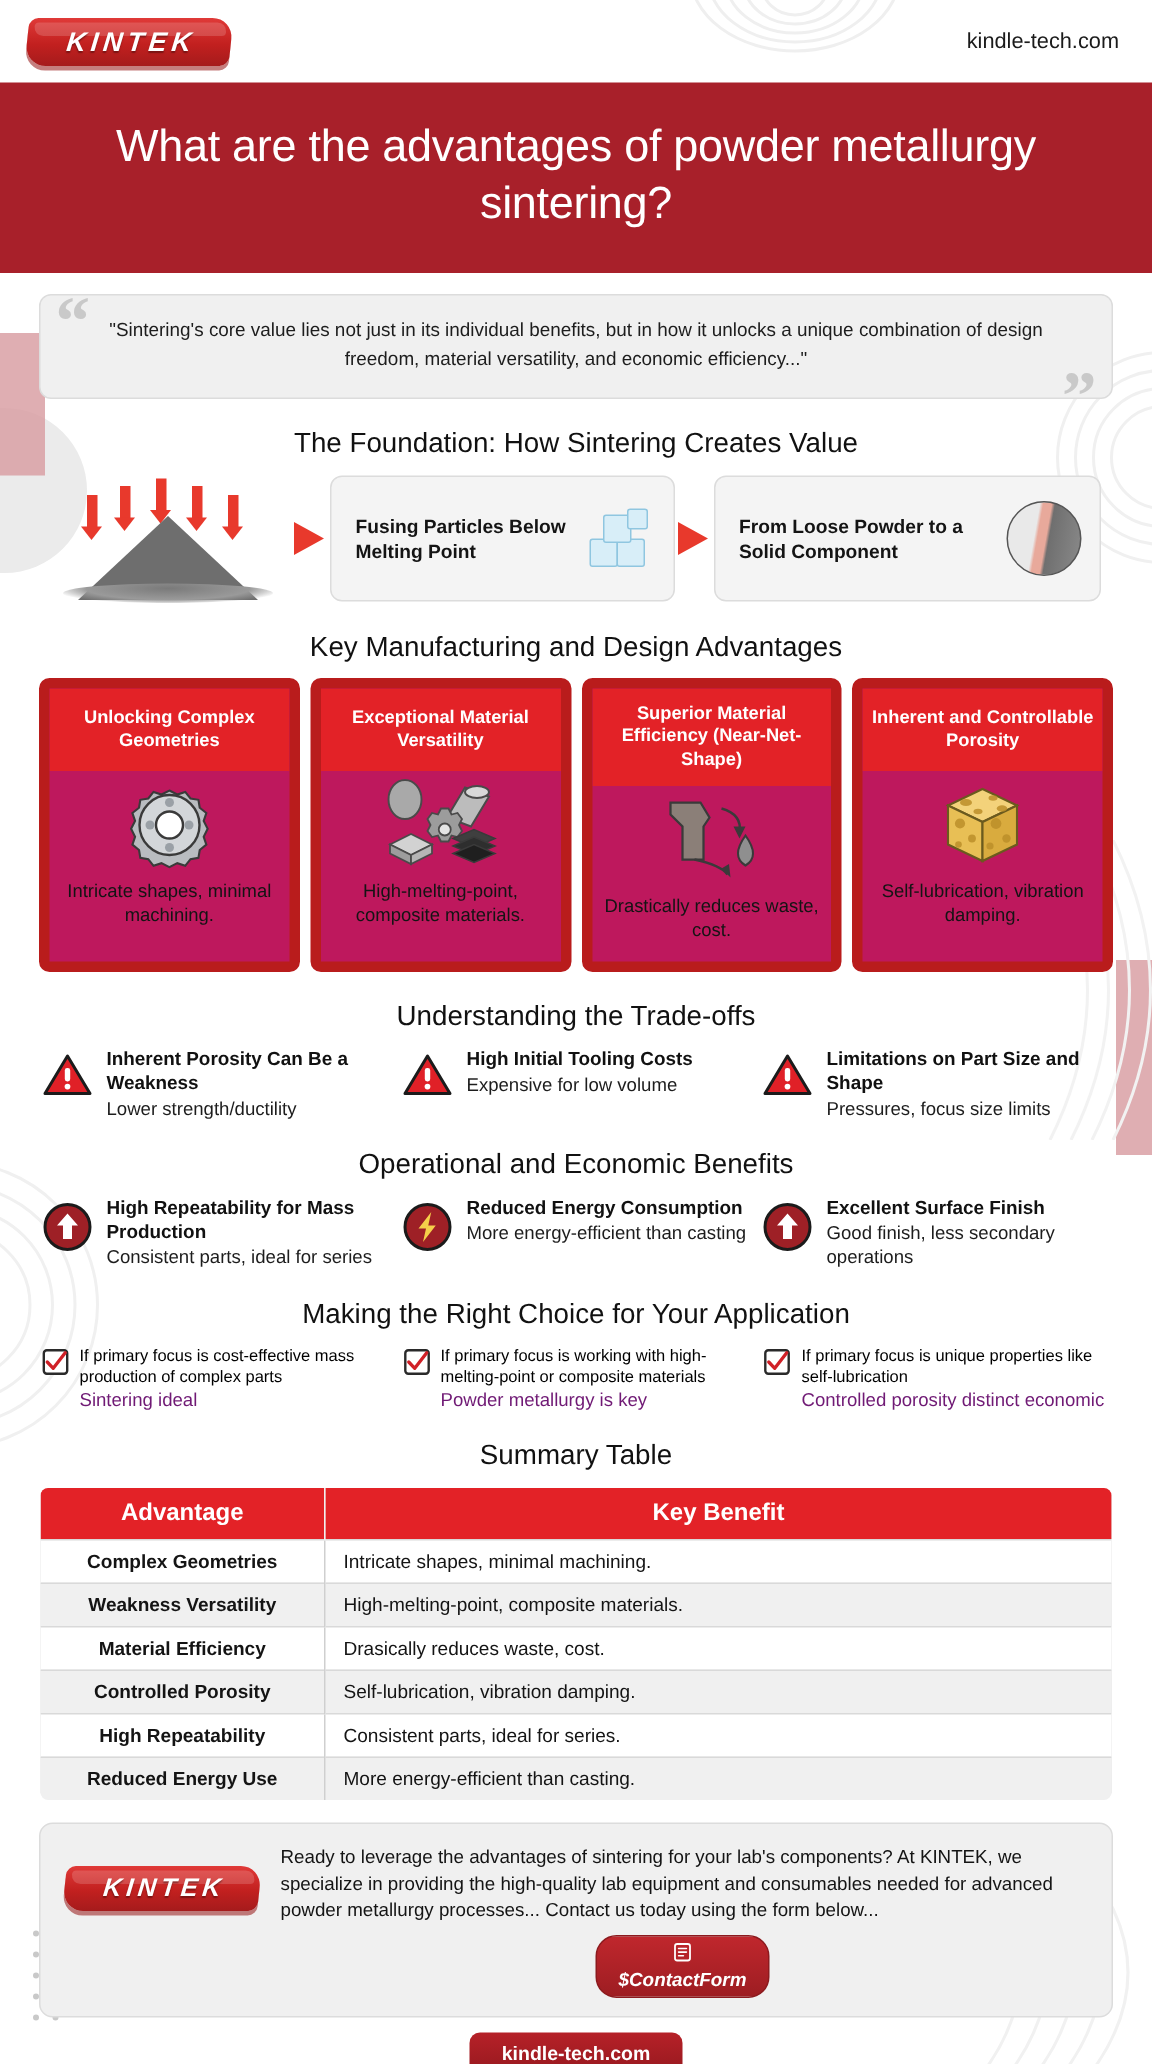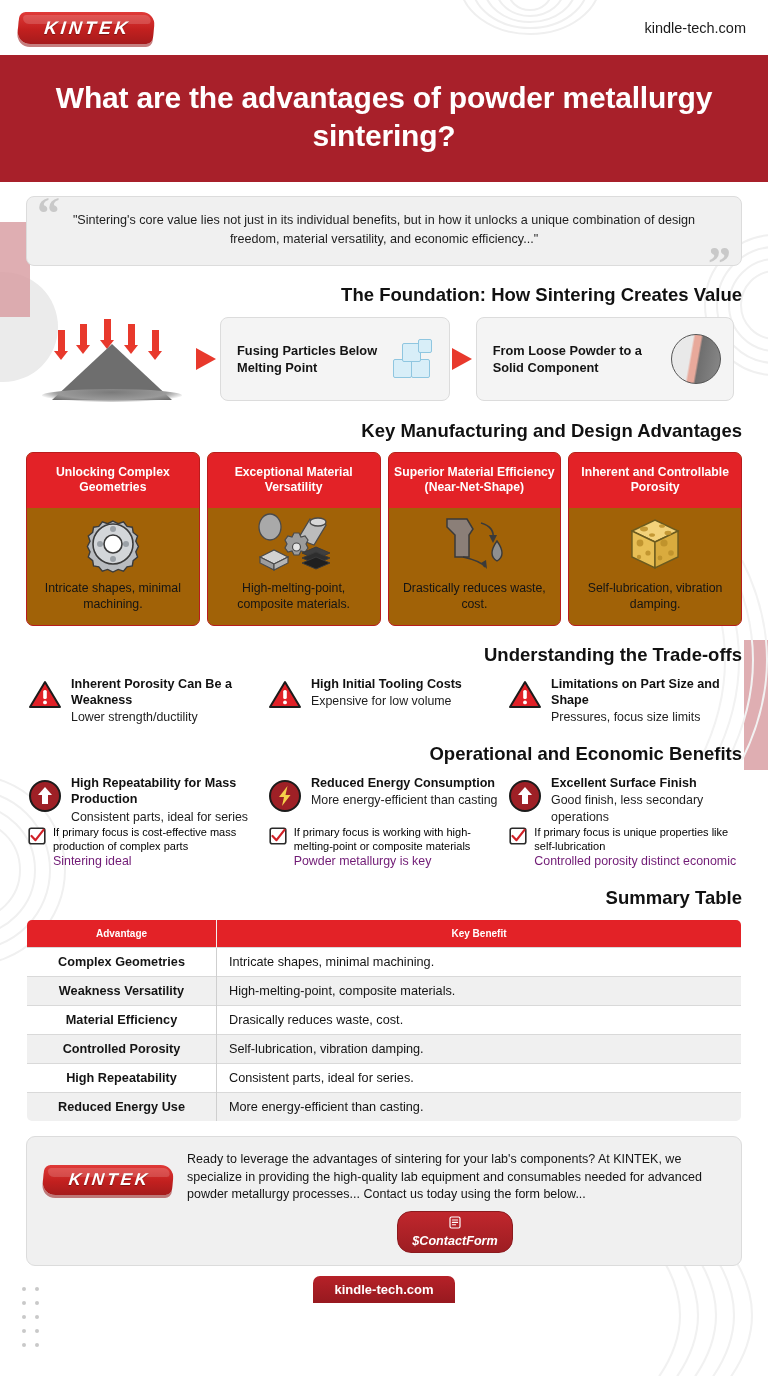--- a/index.html
+++ b/index.html
@@ -56,21 +56,21 @@
   }
   .site-url { font-size: 14.5px; color: #1b1b1b; font-weight: 400; }
 
   
   .hero {
     position: relative; z-index: 3;
     background: #a8202a; padding: 24px 40px 26px;
     text-align: center;
   }
   .hero h1 {
-    color: #fff; font-size: 30px; line-height: 1.28; font-weight: 700;
+    color: #fff; font-size: 30px; line-height: 1.28; font-weight: 400;
     letter-spacing: -.2px;
   }
 
   
   .content { position: relative; z-index: 3; padding: 0 26px; }
 
   .quote-box {
     margin: 14px 26px 0 26px; background: #f0f0f0;
     border: 1px solid #dcdcdc; border-radius: 8px;
     padding: 14px 26px 15px; position: relative;
@@ -79,21 +79,21 @@
     font-size: 12.6px; line-height: 1.55; color: #1d1d1d; text-align: center;
   }
   .qmark {
     position: absolute; font-size: 46px; color: #c9c9c9; font-weight: 700;
     font-family: "Liberation Serif", serif; line-height: 1;
   }
   .qmark.open { top: -6px; left: 10px; }
   .qmark.close { bottom: -22px; right: 10px; }
 
   h2.section {
-    text-align: right; font-size: 18.5px; font-weight: 700; color: #111;
+    text-align: center; font-size: 18.5px; font-weight: 400; color: #111;
     margin: 18px 0 10px;
   }
 
   
   .foundation {
     display: flex; align-items: center; gap: 0; padding: 0 8px;
   }
   .powder { position: relative; width: 160px; height: 86px; flex: 0 0 160px; }
   .powder .pile {
     position: absolute; bottom: 2px; left: 18px;
@@ -133,22 +133,22 @@
   }
   .sphere {
     width: 50px; height: 50px; border-radius: 50%; flex: 0 0 50px;
     background: linear-gradient(100deg,#e9e9e9 0%, #e9e9e9 38%, #e8a99b 42%, #e8a99b 52%, #6f6f6f 56%, #8a8a8a 100%);
     border: 1.5px solid #555;
   }
 
   
   .cards { display: flex; gap: 7px; }
   .card {
-    flex: 1 1 0; border: 1px solid #b91c1c; border-radius: 7px; overflow: hidden;
-    background: #a16207; display: flex; flex-direction: column;
+    flex: 1 1 0; border: 7px solid #b91c1c; border-radius: 7px; overflow: hidden;
+    background: #be185d; display: flex; flex-direction: column;
   }
   .card .chead {
     background: #e32227; color: #fff; text-align: center; font-weight: 700;
     font-size: 12.2px; line-height: 1.28; padding: 9px 5px; min-height: 55px;
     display: flex; align-items: center; justify-content: center;
   }
   .card .cicon {
     height: 72px; display: flex; align-items: center; justify-content: center;
   }
   .card .ctext {
@@ -174,21 +174,21 @@
   .chk-item { flex: 1 1 0; display: flex; gap: 7px; align-items: flex-start; }
   .chk-item .hd { font-size: 11px; font-weight: 400; color: #000000; line-height: 1.28; }
   .chk-item .sb { font-size: 12.4px; color: #701a75; line-height: 1.3; }
 
   
   table.summary {
     width: 100%; border-collapse: collapse; border: 1px solid #d3d3d3;
     border-radius: 6px; overflow: hidden;
   }
   table.summary th {
-    background: #e32227; color: #fff; font-size: 10px; font-weight: 700;
+    background: #e32227; color: #fff; font-size: 16px; font-weight: 700;
     padding: 8px 10px; text-align: center;
   }
   table.summary th:first-child { width: 190px; border-right: 1px solid #f0f0f0; }
   table.summary td {
     font-size: 12.7px; color: #141414; padding: 7px 12px;
     border-top: 1px solid #d9d9d9;
   }
   table.summary td.adv { font-weight: 700; text-align: center; border-right: 1px solid #cfcfcf; width: 190px; }
   table.summary tr.alt td { background: #f0f0f0; }
 
@@ -484,20 +484,21 @@
           <circle cx="17" cy="17" r="15" fill="#9e2026" stroke="#1b1b1b" stroke-width="2"></circle>
           <path d="M17 8 l7 8 h-4 v9 h-6 v-9 h-4z" fill="#fff"></path>
         </svg>
         <div class="txt">
           <div class="hd">Excellent Surface Finish</div>
           <div class="sb">Good finish, less secondary operations</div>
         </div>
       </div>
     </div>
 
+    <h2 class="section">Making the Right Choice for Your Application</h2>
     <div class="chk-row">
       <div class="chk-item">
         <svg class="chk-ic" viewBox="0 0 18 18">
           <rect x="1.2" y="1.2" width="15.6" height="15.6" rx="2" fill="#fff" stroke="#2a2a2a" stroke-width="1.6"></rect>
           <path d="M3.5 9 L7.5 13.2 L15.5 2.8" fill="none" stroke="#d02027" stroke-width="2.2" stroke-linecap="round" stroke-linejoin="round"></path>
         </svg>
         <div class="txt">
           <div class="hd">If primary focus is cost-effective mass production of complex parts</div>
           <div class="sb">Sintering ideal</div>
         </div>

